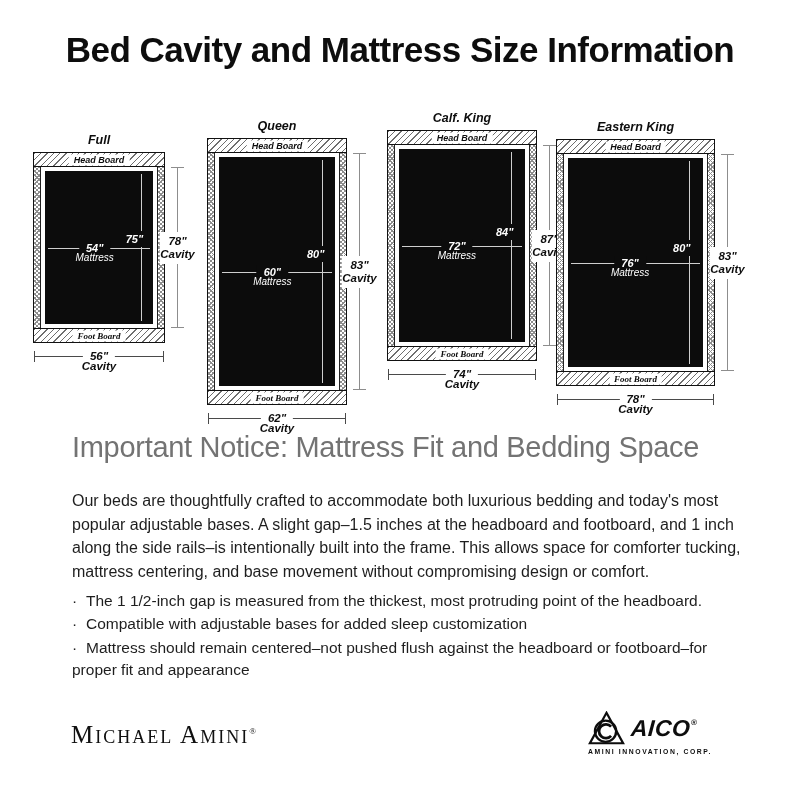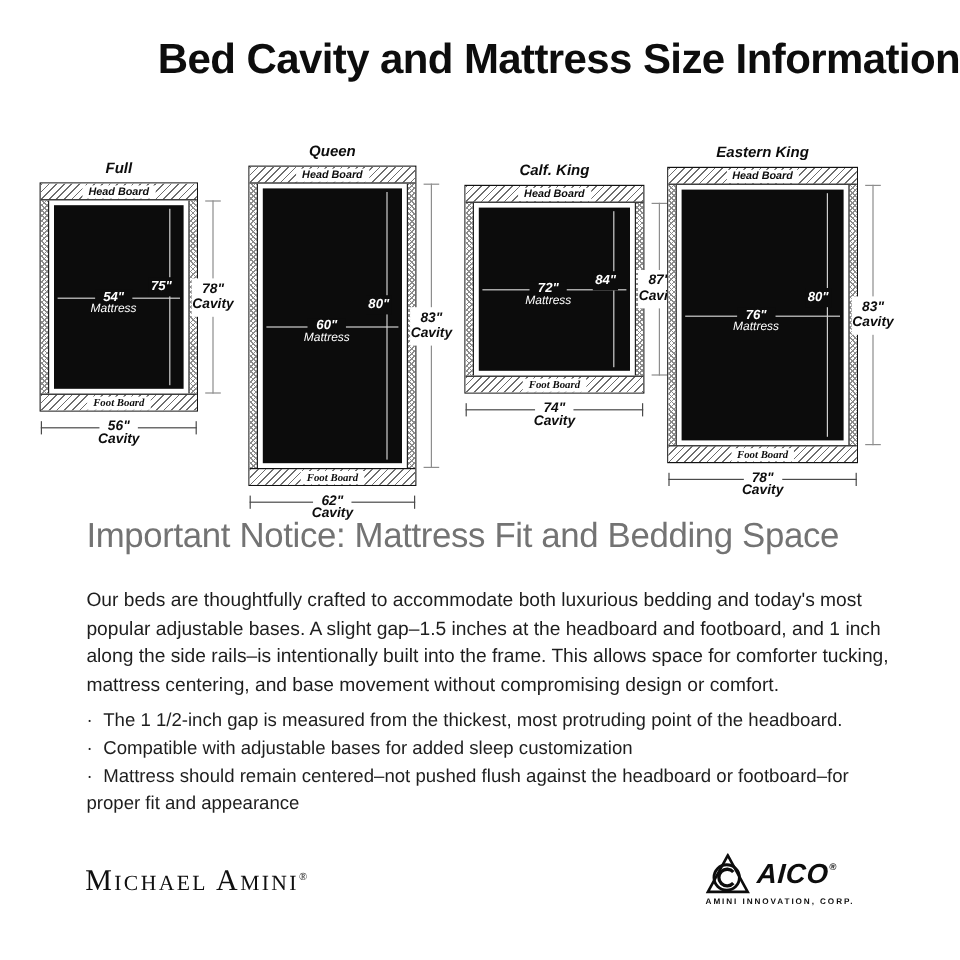--- a/index.html
+++ b/index.html
@@ -1,27 +1,27 @@
 <!DOCTYPE html>
 <html><head>
 <meta charset="utf-8">
 <style>
   html,body{margin:0;padding:0;}
   body{width:800px;height:800px;background:#fff;position:relative;overflow:hidden;
        font-family:"Liberation Sans",sans-serif;color:#151515;}
 
   
-  .main-title{position:absolute;left:0;top:30px;width:800px;text-align:right;
+  .main-title{position:absolute;left:0;top:30px;width:800px;text-align:center;
     font-weight:bold;font-size:35px;letter-spacing:-0.5px;color:#0d0d0d;white-space:nowrap;}
 
   
   .bed{position:absolute;}
   .bed-full     {left:33px;  top:152px; width:132px; height:191px;}
   .bed-queen    {left:207px; top:138px; width:140px; height:267px;}
-  .bed-calfking {left:387px; top:130px; width:150px; height:174px;margin-top:24px;}
+  .bed-calfking {left:387px; top:130px; width:150px; height:231px;}
   .bed-eastking {left:556px; top:139px; width:159px; height:247px;}
 
   .bed-name{position:absolute;bottom:calc(100% + 5px);left:-25px;right:-25px;text-align:center;
     font-style:italic;font-weight:bold;font-size:12.5px;color:#0d0d0d;}
 
   .frame{position:absolute;inset:0;border:1.5px solid #111;background:#fff;
     display:flex;flex-direction:column;box-sizing:border-box;}
 
   .board{flex:0 0 13px;position:relative;background-color:#fff;
     background-image:repeating-linear-gradient(135deg,#6e6e6e 0 1px,transparent 1px 4.5px);}

